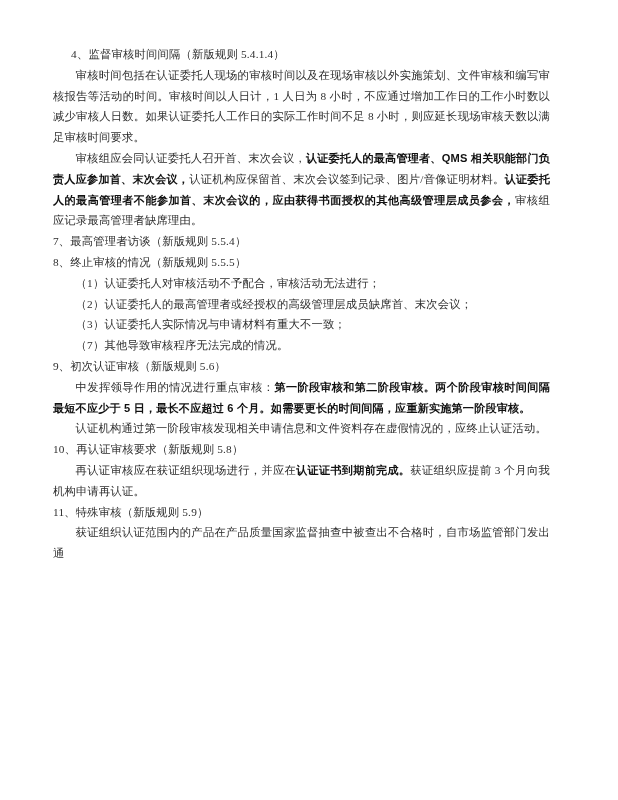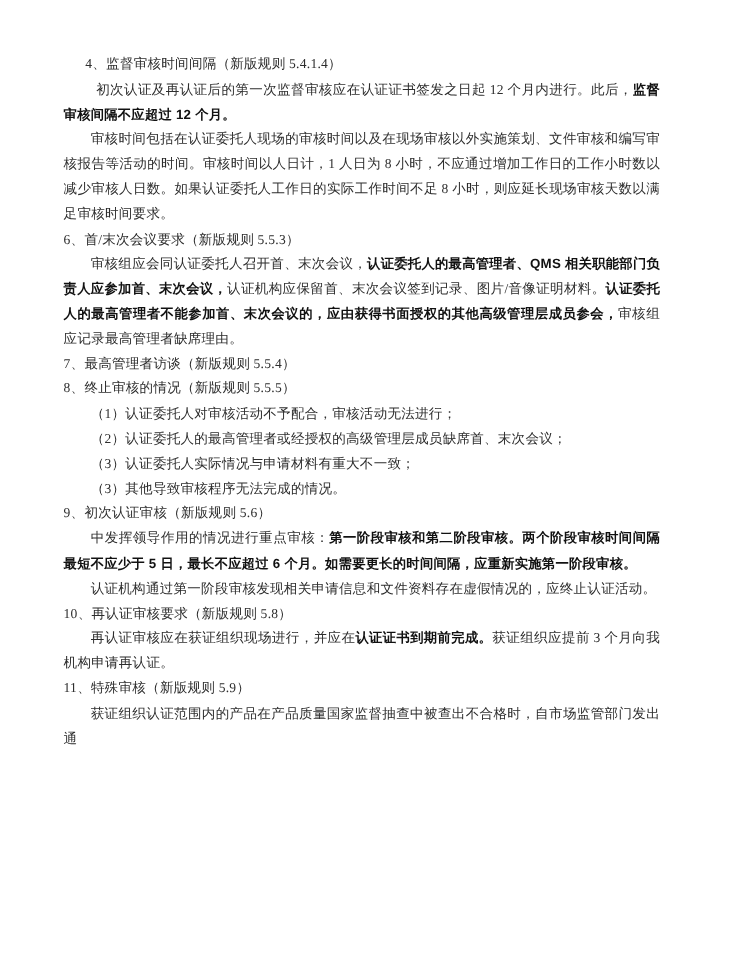--- a/index.html
+++ b/index.html
@@ -39,30 +39,28 @@
     font-family: "Liberation Sans", "DejaVu Sans", sans-serif;
     font-size: 11.1px;
   }
 </style>
 </head>
 <body>
 
 <div class="page">
   <main class="doc">
       <p class="heading shift"><span class="seg-normal">4、监督审核时间间隔（新版规则 5.4.1.4）</span></p>
-      <p class="para shift"><span class="seg-normal">初次认证及再认证后的第一次监督审核应在认证证书签发之日起 12 个月内进行。此后，</span><span class="seg-bold">监督审核间隔不应超过 12 个月。</span></p>
       <p class="para"><span class="seg-normal">审核时间包括在认证委托人现场的审核时间以及在现场审核以外实施策划、文件审核和编写审核报告等活动的时间。审核时间以人日计，1 人日为 8 小时，不应通过增加工作日的工作小时数以减少审核人日数。如果认证委托人工作日的实际工作时间不足 8 小时，则应延长现场审核天数以满足审核时间要求。</span></p>
-      <p class="heading"><span class="seg-normal">6、首/末次会议要求（新版规则 5.5.3）</span></p>
       <p class="para"><span class="seg-normal">审核组应会同认证委托人召开首、末次会议，</span><span class="seg-bold">认证委托人的最高管理者、QMS 相关职能部门负责人应参加首、末次会议，</span><span class="seg-normal">认证机构应保留首、末次会议签到记录、图片/音像证明材料。</span><span class="seg-bold">认证委托人的最高管理者不能参加首、末次会议的，应由获得书面授权的其他高级管理层成员参会，</span><span class="seg-normal">审核组应记录最高管理者缺席理由。</span></p>
       <p class="heading"><span class="seg-normal">7、最高管理者访谈（新版规则 5.5.4）</span></p>
       <p class="heading"><span class="seg-normal">8、终止审核的情况（新版规则 5.5.5）</span></p>
       <p class="para"><span class="seg-normal">（1）认证委托人对审核活动不予配合，审核活动无法进行；</span></p>
       <p class="para"><span class="seg-normal">（2）认证委托人的最高管理者或经授权的高级管理层成员缺席首、末次会议；</span></p>
       <p class="para"><span class="seg-normal">（3）认证委托人实际情况与申请材料有重大不一致；</span></p>
-      <p class="para"><span class="seg-normal">（3）其他导致审核程序无法完成的情况。</span></p>
+      <p class="para"><span class="seg-normal">（7）其他导致审核程序无法完成的情况。</span></p>
       <p class="heading"><span class="seg-normal">9、初次认证审核（新版规则 5.6）</span></p>
       <p class="para"><span class="seg-normal">中发挥领导作用的情况进行重点审核：</span><span class="seg-bold">第一阶段审核和第二阶段审核。两个阶段审核时间间隔最短不应少于 5 日，最长不应超过 6 个月。如需要更长的时间间隔，应重新实施第一阶段审核。</span></p>
       <p class="para"><span class="seg-normal">认证机构通过第一阶段审核发现相关申请信息和文件资料存在虚假情况的，应终止认证活动。</span></p>
       <p class="heading"><span class="seg-normal">10、再认证审核要求（新版规则 5.8）</span></p>
       <p class="para"><span class="seg-normal">再认证审核应在获证组织现场进行，并应在</span><span class="seg-bold">认证证书到期前完成。</span><span class="seg-normal">获证组织应提前 3 个月向我机构申请再认证。</span></p>
       <p class="heading"><span class="seg-normal">11、特殊审核（新版规则 5.9）</span></p>
       <p class="para"><span class="seg-normal">获证组织认证范围内的产品在产品质量国家监督抽查中被查出不合格时，自市场监管部门发出通</span></p>
     </main>
 </div>
 

